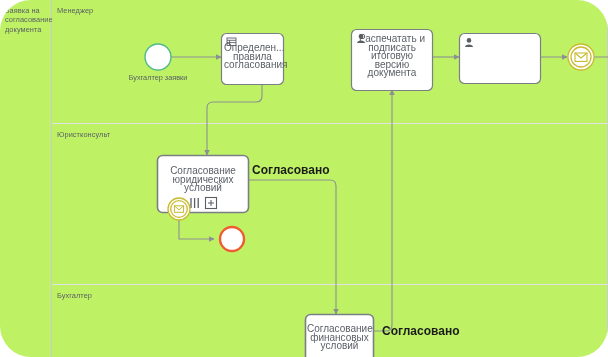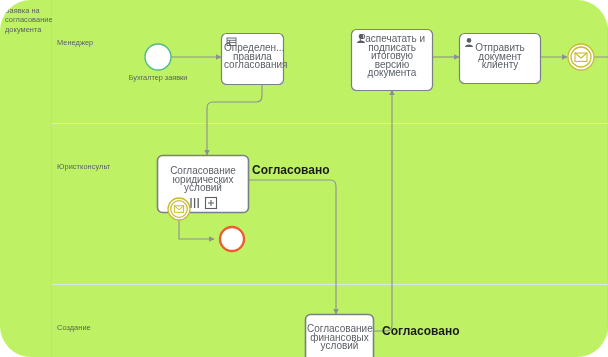--- a/index.html
+++ b/index.html
@@ -39,21 +39,20 @@
     top: 6px;
     width: 42px;
     color: #5a5f66;
     font-size: 7.4px;
     line-height: 9.3px;
   }
   .lane-title {
     color: #5a5f66;
     font-size: 7.4px;
     left: 57px;
-    margin-top: 32px;
   }
   .task-label {
     position: absolute;
     color: #5a5f66;
     font-size: 10px;
     line-height: 8.6px;
     text-align: center;
     white-space: pre-line;
   }
   .event-label {
@@ -178,37 +177,34 @@
       <rect x="305.5" y="314.5" width="68" height="48" rx="5" ry="5" fill="#ffffff" stroke="#7a7f85" stroke-width="1.6"></rect>
     </g>
   </svg>
 
   <div class="lbl pool-title">Заявка на
 согласование
 документа</div>
 
   <div class="lbl lane-title" style="top:6px;">Менеджер</div>
   <div class="lbl lane-title" style="top:130px;text-align:right;">Юристконсульт</div>
-  <div class="lbl lane-title" style="top:291px;">Создание</div>
+  <div class="lbl lane-title" style="top:291px;">Бухгалтер</div>
 
   <div class="event-label" style="left:113px; top:74px; width:90px;">Бухгалтер заявки</div>
 
   <div class="task-label" style="left:224px; top:44px; width:57px;">Определен...
 правила
 согласования</div>
 
   <div class="task-label" style="left:354px; top:35px; width:76px;">Распечатать и
 подписать
 итоговую
 версию
 документа</div>
 
-  <div class="task-label" style="left:462px; top:44px; width:76px;">Отправить
-документ
-клиенту</div>
 
   <div class="task-label" style="left:160px; top:167px; width:86px;">Согласование
 юридических
 условий</div>
 
   <div class="task-label" style="left:307px; top:325px; width:65px;">Согласование
 финансовых
 условий</div>
 
   <div class="flow-label" style="left:252px; top:166px;">Согласовано</div>

